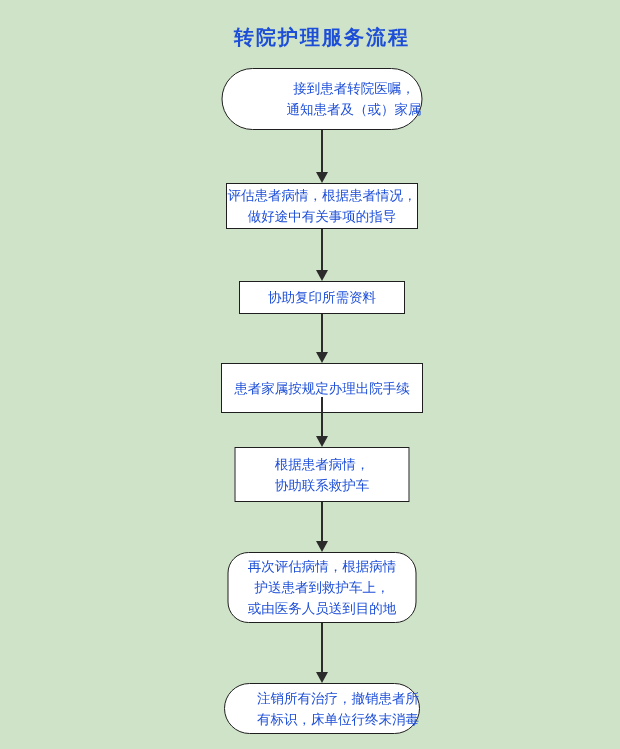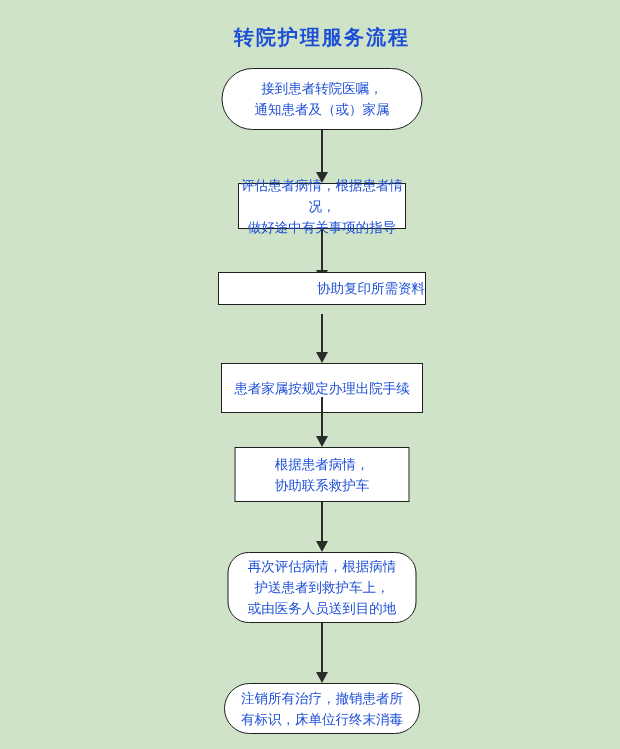--- a/index.html
+++ b/index.html
@@ -32,21 +32,21 @@
     align-items: center;
     justify-content: center;
     box-sizing: border-box;
     text-align: center;
   }
   .node-text {
     font-size: 13.5px;
     line-height: 21px;
     white-space: pre-line;
   }
-  .stadium { border-radius: 999px; }
+  .stadium { border-radius: 999px; justify-content: flex-end; }
   .arrow {
     position: absolute;
     left: 322px;
     transform: translateX(-50%);
     width: 12px;
   }
   .arrow-line {
     position: absolute;
     left: 5px;
     top: 0;
@@ -59,22 +59,22 @@
     bottom: 0;
     left: 0;
     width: 0;
     height: 0;
     border-left: 6px solid transparent;
     border-right: 6px solid transparent;
     border-top: 11px solid #2b2b2b;
   }
   
   .n1 { top: 68px;  width: 201px; height: 62px; }
-  .n2 { top: 183px; width: 168px; height: 46px; font-family: Liberation Serif, serif; }
-  .n3 { top: 272px; width: 208px; height: 33px; justify-content: flex-end; }
+  .n2 { top: 183px; width: 192px; height: 46px; font-family: Liberation Serif, serif; }
+  .n3 { top: 281px; width: 166px; height: 33px; }
   .n4 { top: 363px; width: 202px; height: 50px; }
   .n5 { top: 447px; width: 175px; height: 55px; }
   .n6 { top: 552px; width: 189px; height: 71px; border-radius: 21px; }
   .n7 { top: 683px; width: 196px; height: 51px; }
   .a1 { top: 130px; height: 53px; }
   .a2 { top: 229px; height: 52px; }
   .a3 { top: 314px; height: 49px; }
   .a4 { top: 397px; height: 50px; }
   .a5 { top: 502px; height: 50px; }
   .a6 { top: 623px; height: 60px; }

